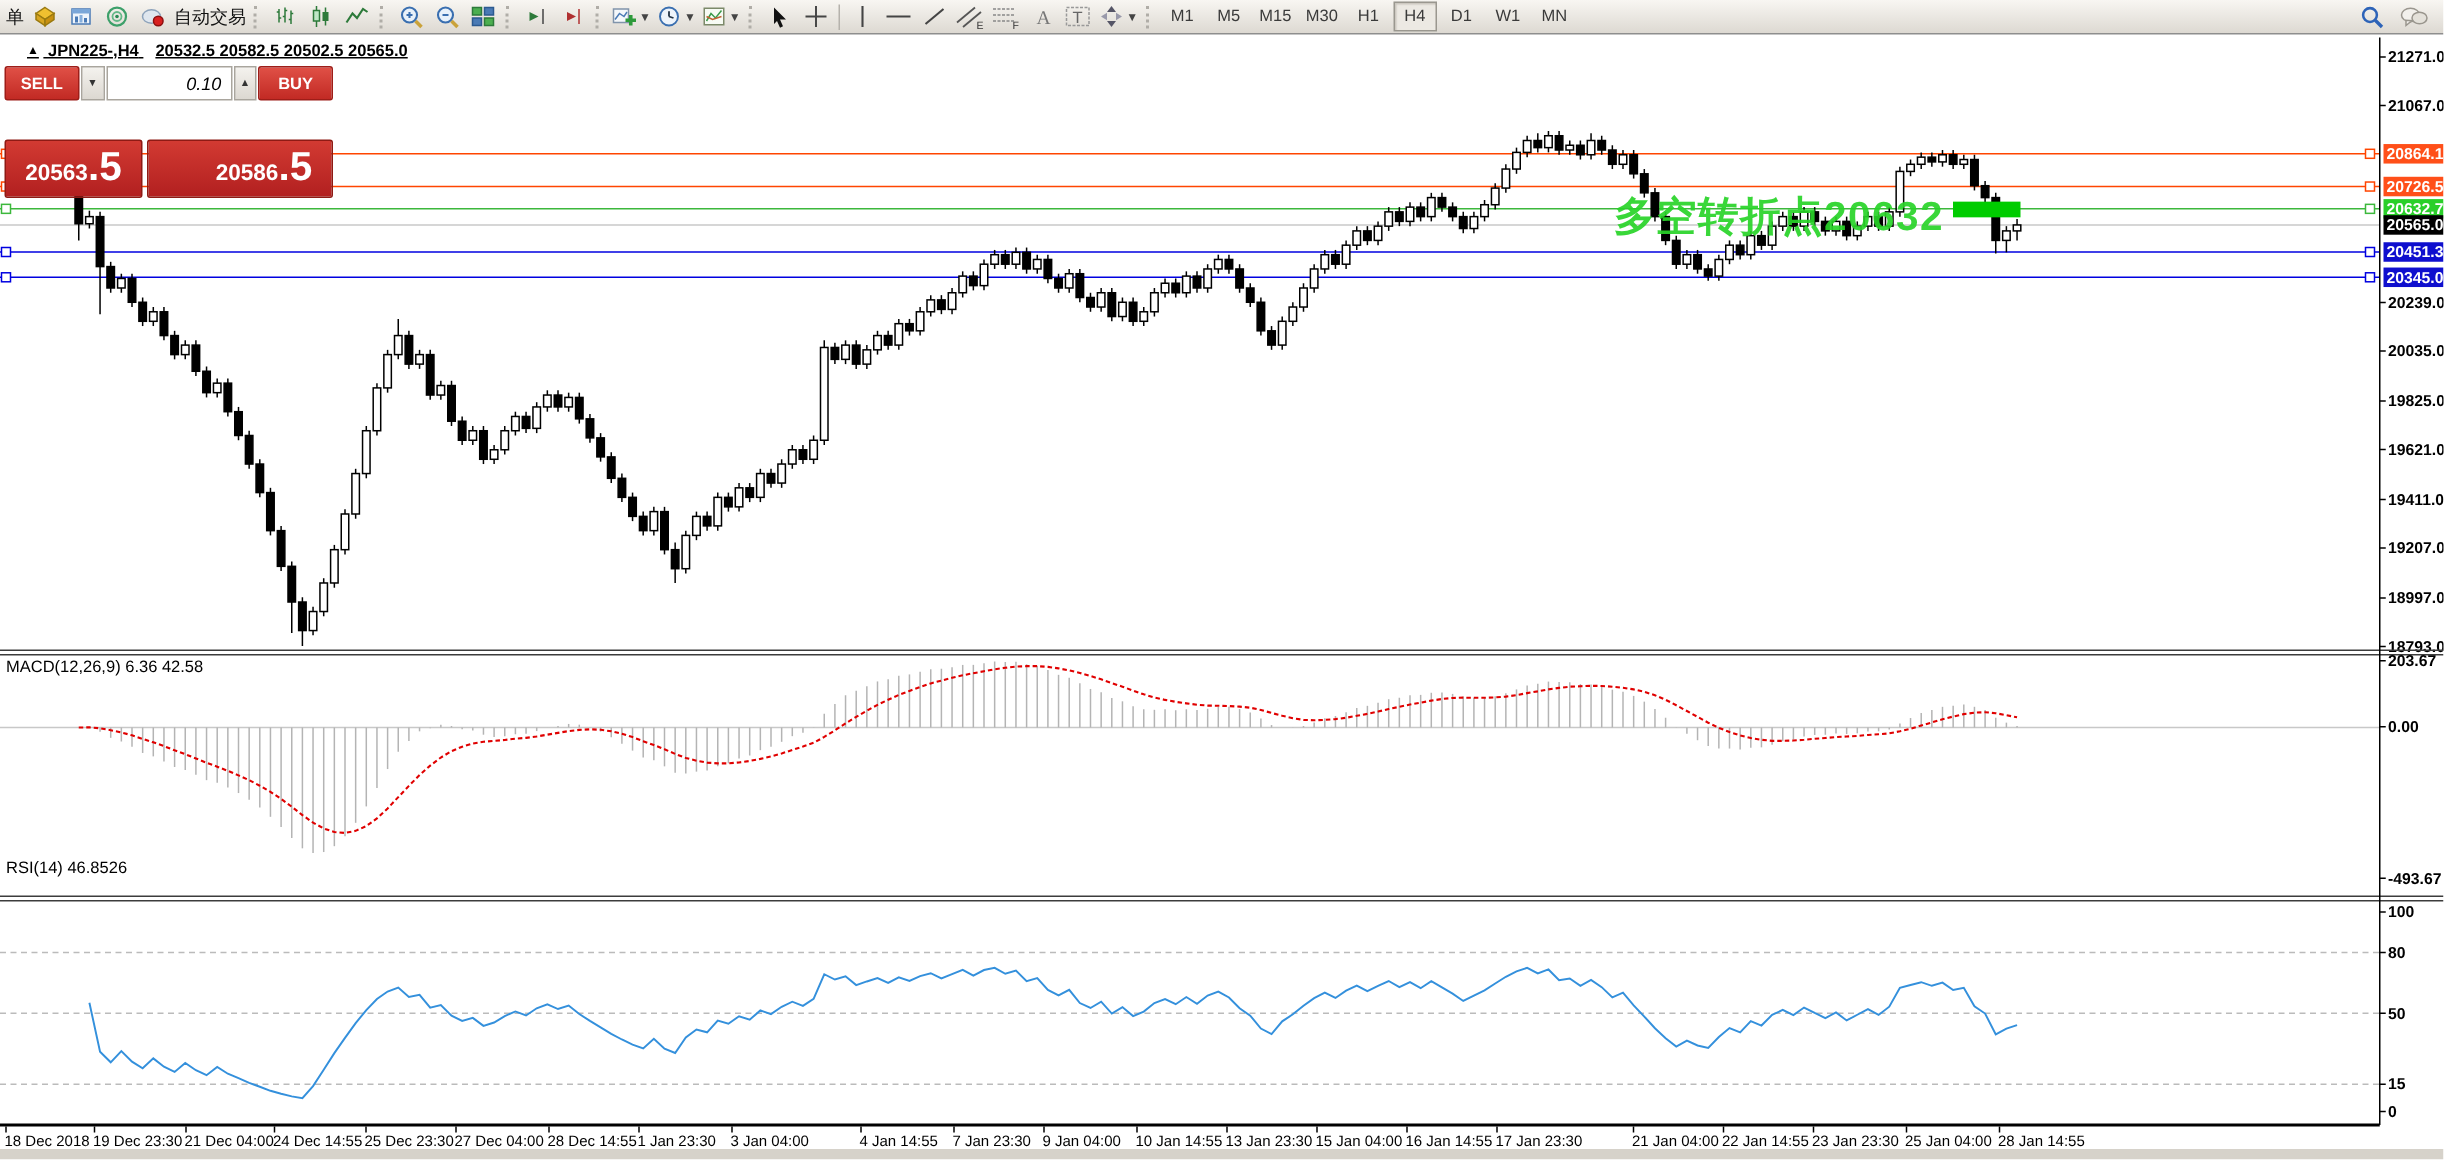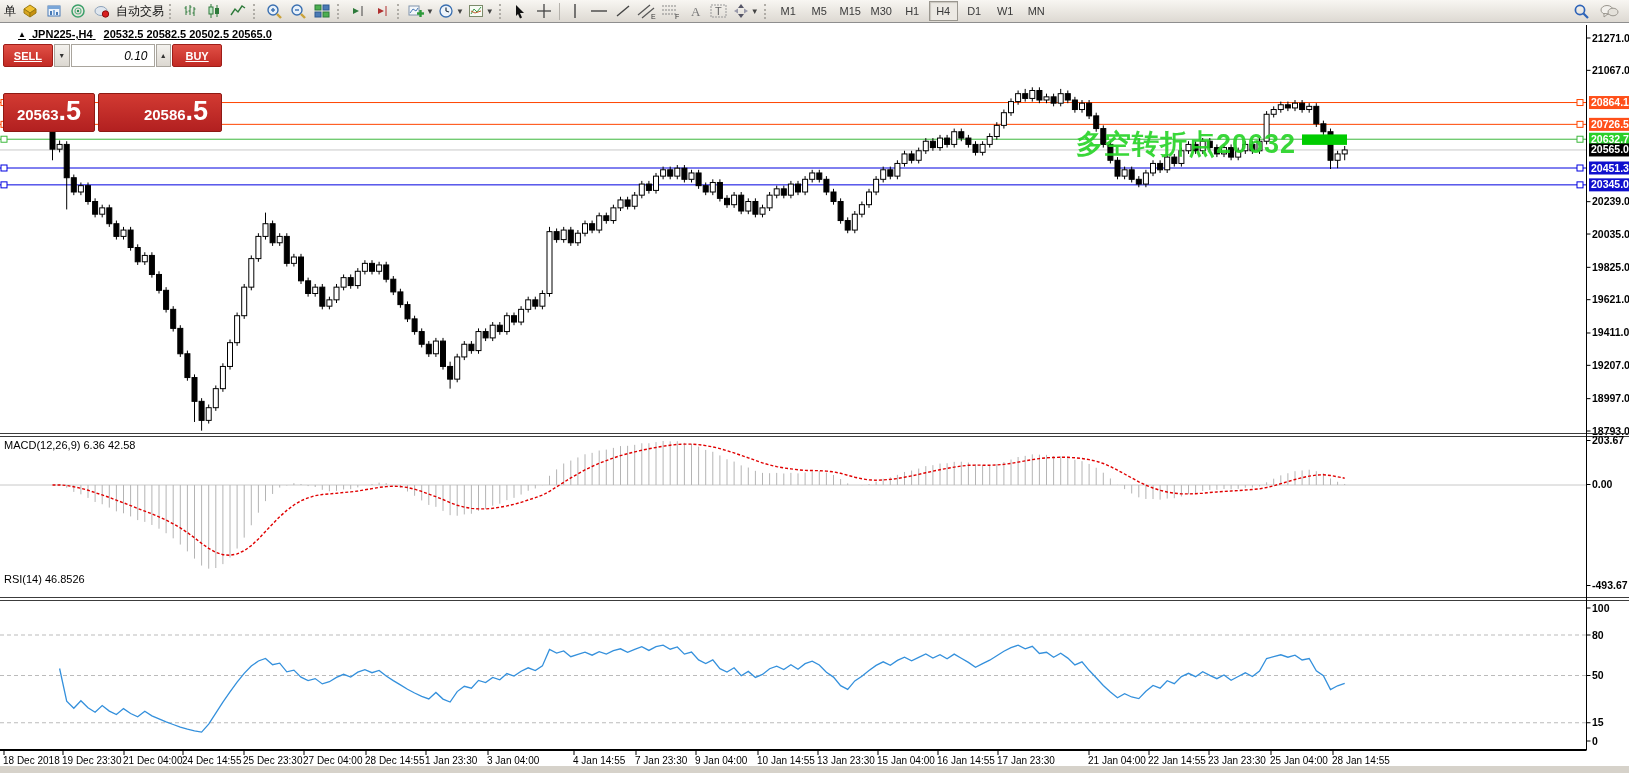--- a/index.html
+++ b/index.html
@@ -23,21 +23,21 @@
   
   #chart-svg{position:absolute;left:0;top:0;z-index:1;}
   #header-line{position:absolute;left:18px;top:28px;z-index:5;font-size:11px;font-weight:bold;color:#000;white-space:nowrap;text-decoration:underline;}
   #header-line .tri{font-size:8px;vertical-align:1px;margin-right:3px;}
   #header-line .ohlc{margin-left:8px;font-weight:bold;}
   
   #trade-panel{position:absolute;left:3px;top:44px;width:219px;z-index:10;}
   #tp-row1{display:flex;height:23px;}
   .tp-btn{background:linear-gradient(#e05046,#c22a24);color:#fff;font-weight:bold;font-size:11px;
      border:1px solid #9e1d18;border-radius:2px;display:flex;align-items:center;justify-content:center;}
-  #sell-btn,#buy-btn{width:49px;text-decoration:underline;}
+  #sell-btn,#buy-btn{width:49px;}
   .spin{width:14px;background:linear-gradient(#f4f2ee,#dcd8d1);border:1px solid #a9a59d;color:#333;
      font-size:7px;display:flex;align-items:center;justify-content:center;margin:0 1px;}
   #volume-input{width:76px;border:1px solid #a9a59d;font-family:"Liberation Sans",sans-serif;
      font-size:12px;text-align:right;padding:0 6px 0 0;color:#000;font-style:italic;}
   #tp-row2{display:flex;margin-top:2px;}
   .tp-price{height:37px;background:linear-gradient(#d23a32,#b22020);border:1px solid #8e1a14;border-radius:2px;
      color:#fff;display:flex;align-items:baseline;justify-content:center;padding-top:0;margin-top:24px;}
   #sell-price-box{width:106px;margin-right:3px;}
   #buy-price-box{width:106px;padding-left:32px;}
   .pmain{font-size:15px;font-weight:bold;line-height:34px;}

